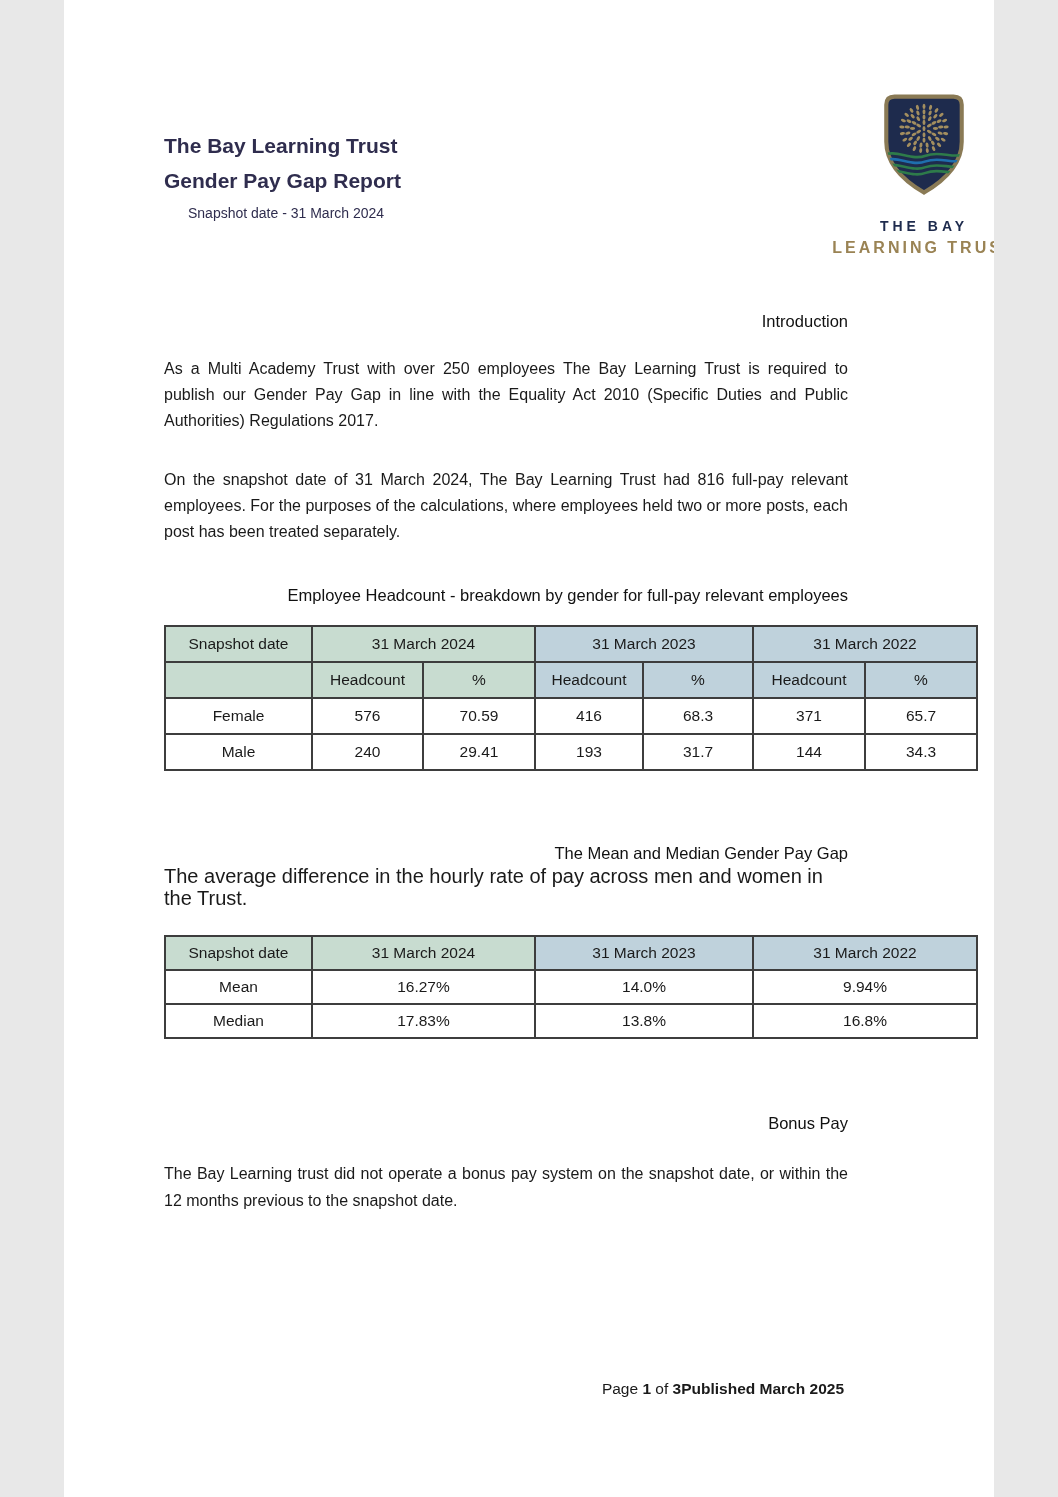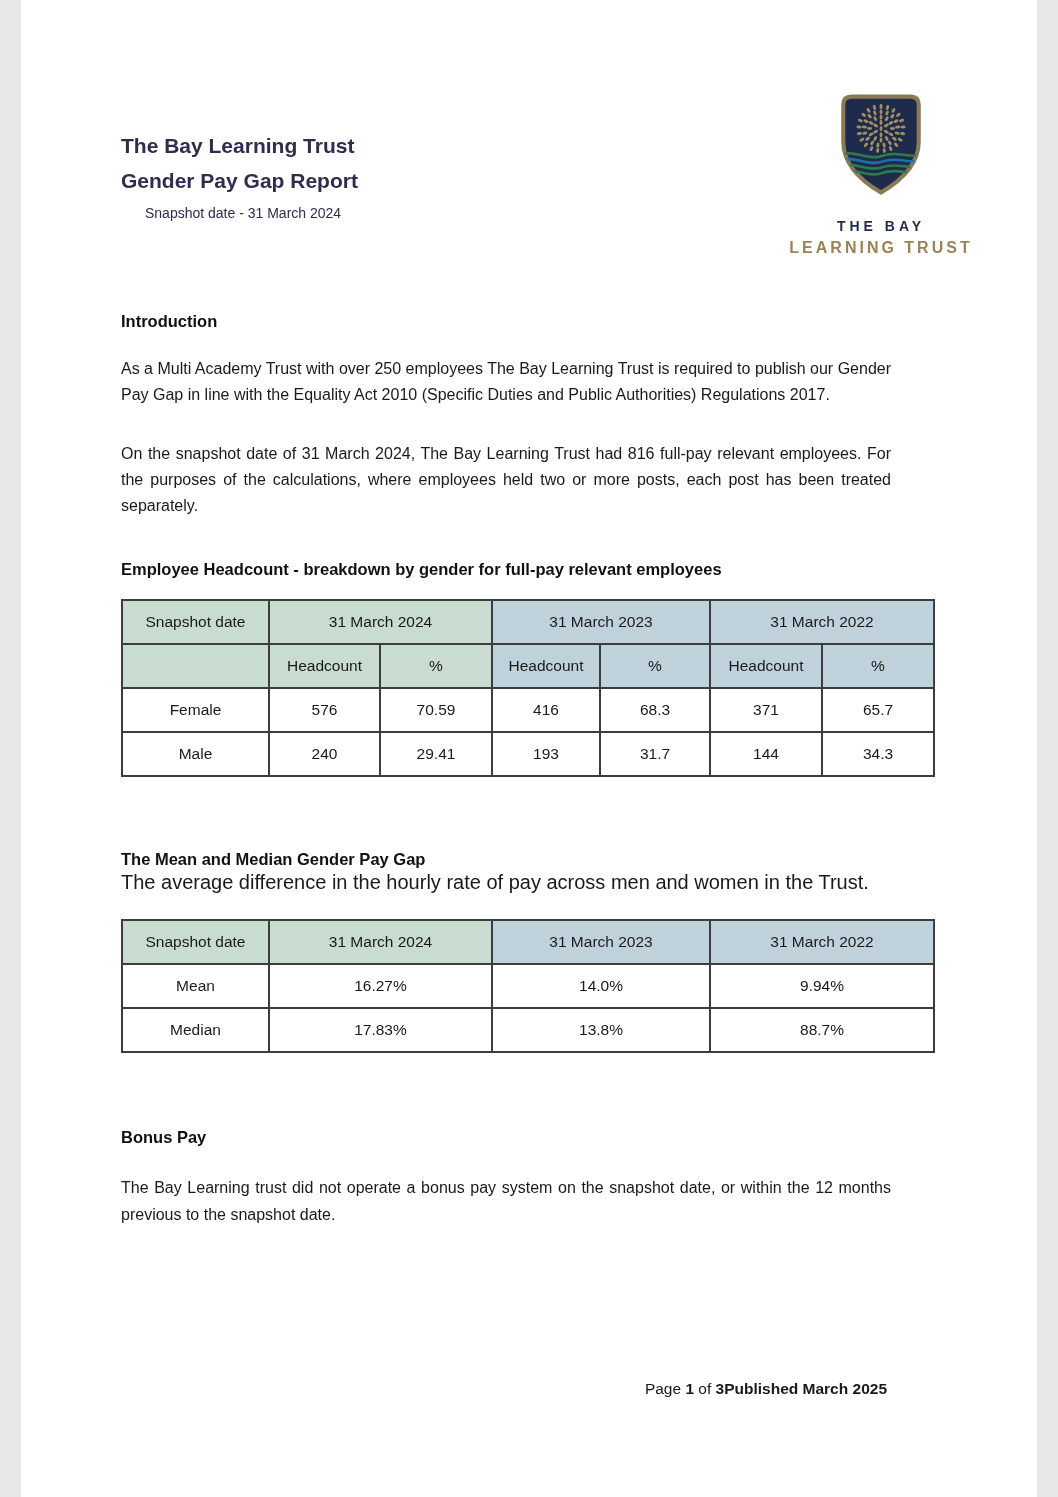--- a/index.html
+++ b/index.html
@@ -1,18 +1,18 @@
 <!DOCTYPE html>
 <html style="--green-header: #c8dcd0; --blue-header: #bfd2dc; --title-text: #2f2d4e; --logo-navy: #1e2b4d; --logo-gold: #9a8354; --table-border: #3d3d3d;"><head>
 <meta charset="utf-8">
 <style>
   html, body { margin: 0; padding: 0; background: #e8e8e8; }
   .page {
     position: relative;
-    width: 1016px;
+    width: 930px;
     height: 1497px;
     margin: 0 auto;
     background: #ffffff;
     font-family: "Liberation Sans", sans-serif;
     color: #1a1a1a;
     overflow: hidden;
   }
 
   
   .hdr { position: relative; height: 270px; }
@@ -20,34 +20,34 @@
   .t1 { font-size: 21px; font-weight: bold; color: var(--title-text, #2f2d4e); line-height: 35px; }
   .t2 { font-size: 14px; font-weight: normal; color: var(--title-text, #2f2d4e); line-height: 31px; margin-left: 24px; }
 
   .logo { position: absolute; left: 762px; top: 84px; width: 196px; text-align: center; }
   .logo svg { display: block; margin: 0 auto; }
   .lg1 { font-size: 14px; font-weight: bold; letter-spacing: 4px; color: var(--logo-navy, #1e2b4d); margin-top: 12px; white-space: nowrap; }
   .lg2 { font-size: 16px; font-weight: bold; letter-spacing: 3px; color: var(--logo-gold, #9a8354); margin-top: 5px; white-space: nowrap; }
 
   
   .content { margin: 0 146px 0 100px; }
-  .heading { font-size: 16.5px; font-weight: bold; margin: 0; color: #111; }
+  .heading { font-size: 16.5px; font-weight: normal; margin: 0; color: #111; text-align: right; }
   .h-intro { margin-top: 42px; }
   .para { font-size: 16px; line-height: 26px; text-align: justify; margin: 0; }
   .p1 { margin-top: 25px; }
   .p2 { margin-top: 33px; }
   .hc-h { margin-top: 41px; }
 
   table.tbl { border-collapse: collapse; table-layout: fixed; width: 812px; }
   .tbl td {
     border: 2px solid #3d3d3d;
     text-align: center;
     vertical-align: middle;
     font-size: 15.5px;
-    padding: 12px;
+    padding: 4px;
     overflow: hidden;
   }
   .green { background: var(--green-header, #c8dcd0); }
   .blue  { background: var(--blue-header, #bfd2dc); }
   .tbl-hc { margin-top: 20px; }
   .tbl-hc tr { height: 36px; }
   .pg-h { margin-top: 73px; }
   .pg-sub { font-size: 20px; line-height: 22px; margin-top: 2px; }
   .tbl-pg { margin-top: 26px; }
   .tbl-pg tr { height: 34px; }
@@ -232,21 +232,21 @@
         <tr>
           <td>Mean</td>
           <td>16.27%</td>
           <td>14.0%</td>
           <td>9.94%</td>
         </tr>
         <tr>
           <td>Median</td>
           <td>17.83%</td>
           <td>13.8%</td>
-          <td>88.7%</td>
+          <td>16.8%</td>
         </tr>
       </tbody>
     </table>
 
     <h2 class="heading bp-h">Bonus Pay</h2>
     <p class="para bp-p">The Bay Learning trust did not operate a bonus pay system on the snapshot date, or within the 12 months previous to the snapshot date.</p>
 
   </div>
 
   <div class="ftr">

